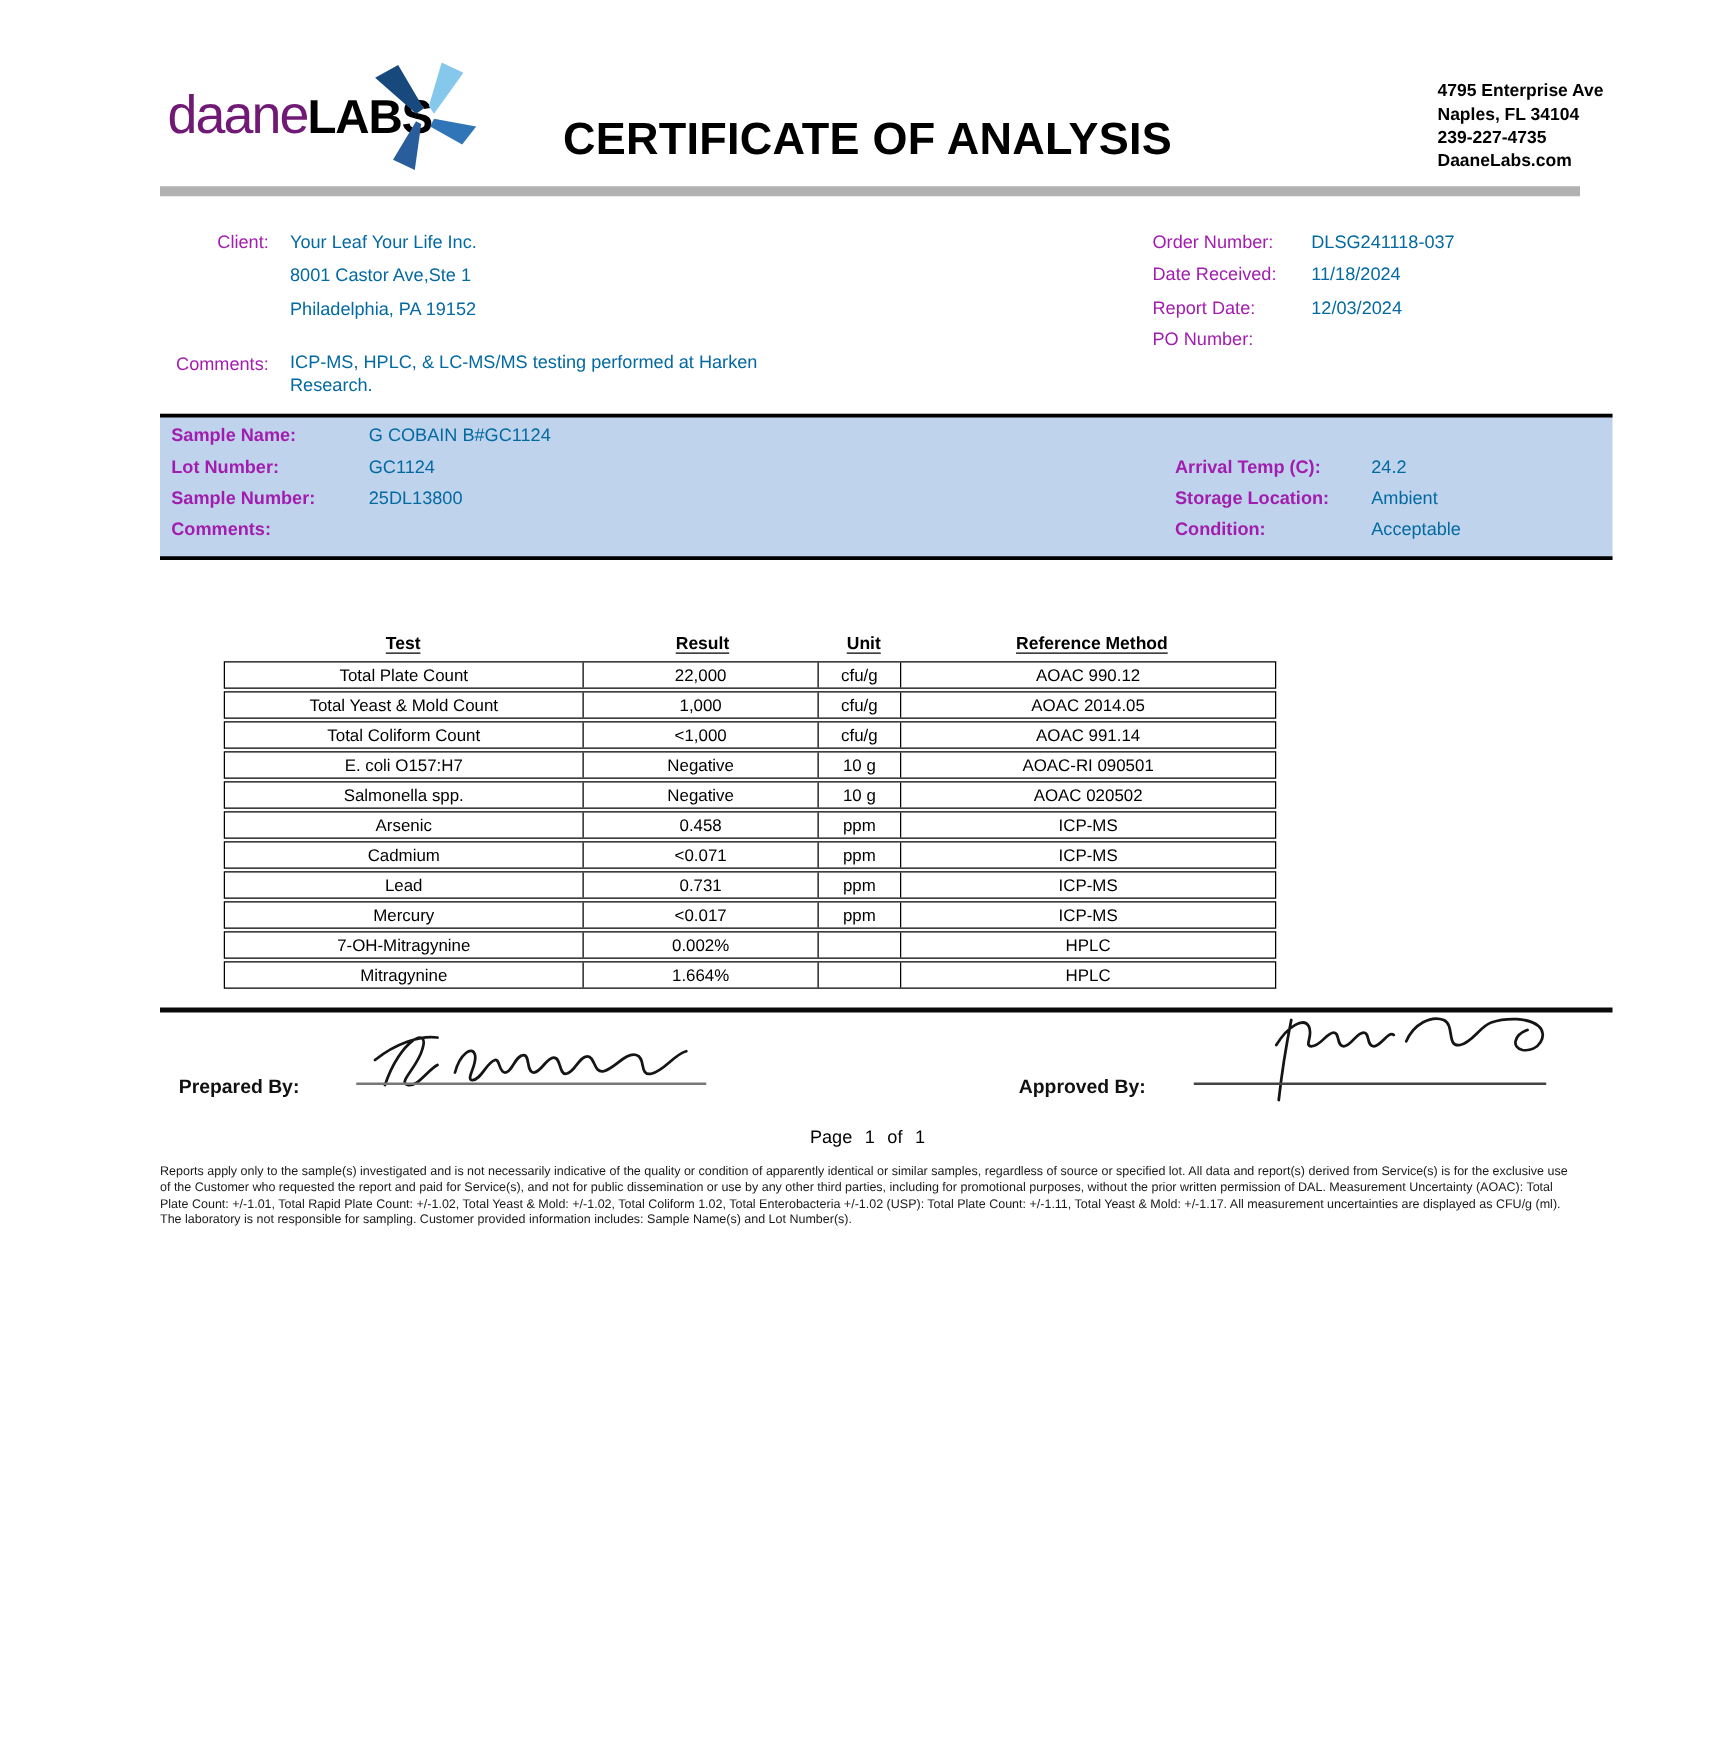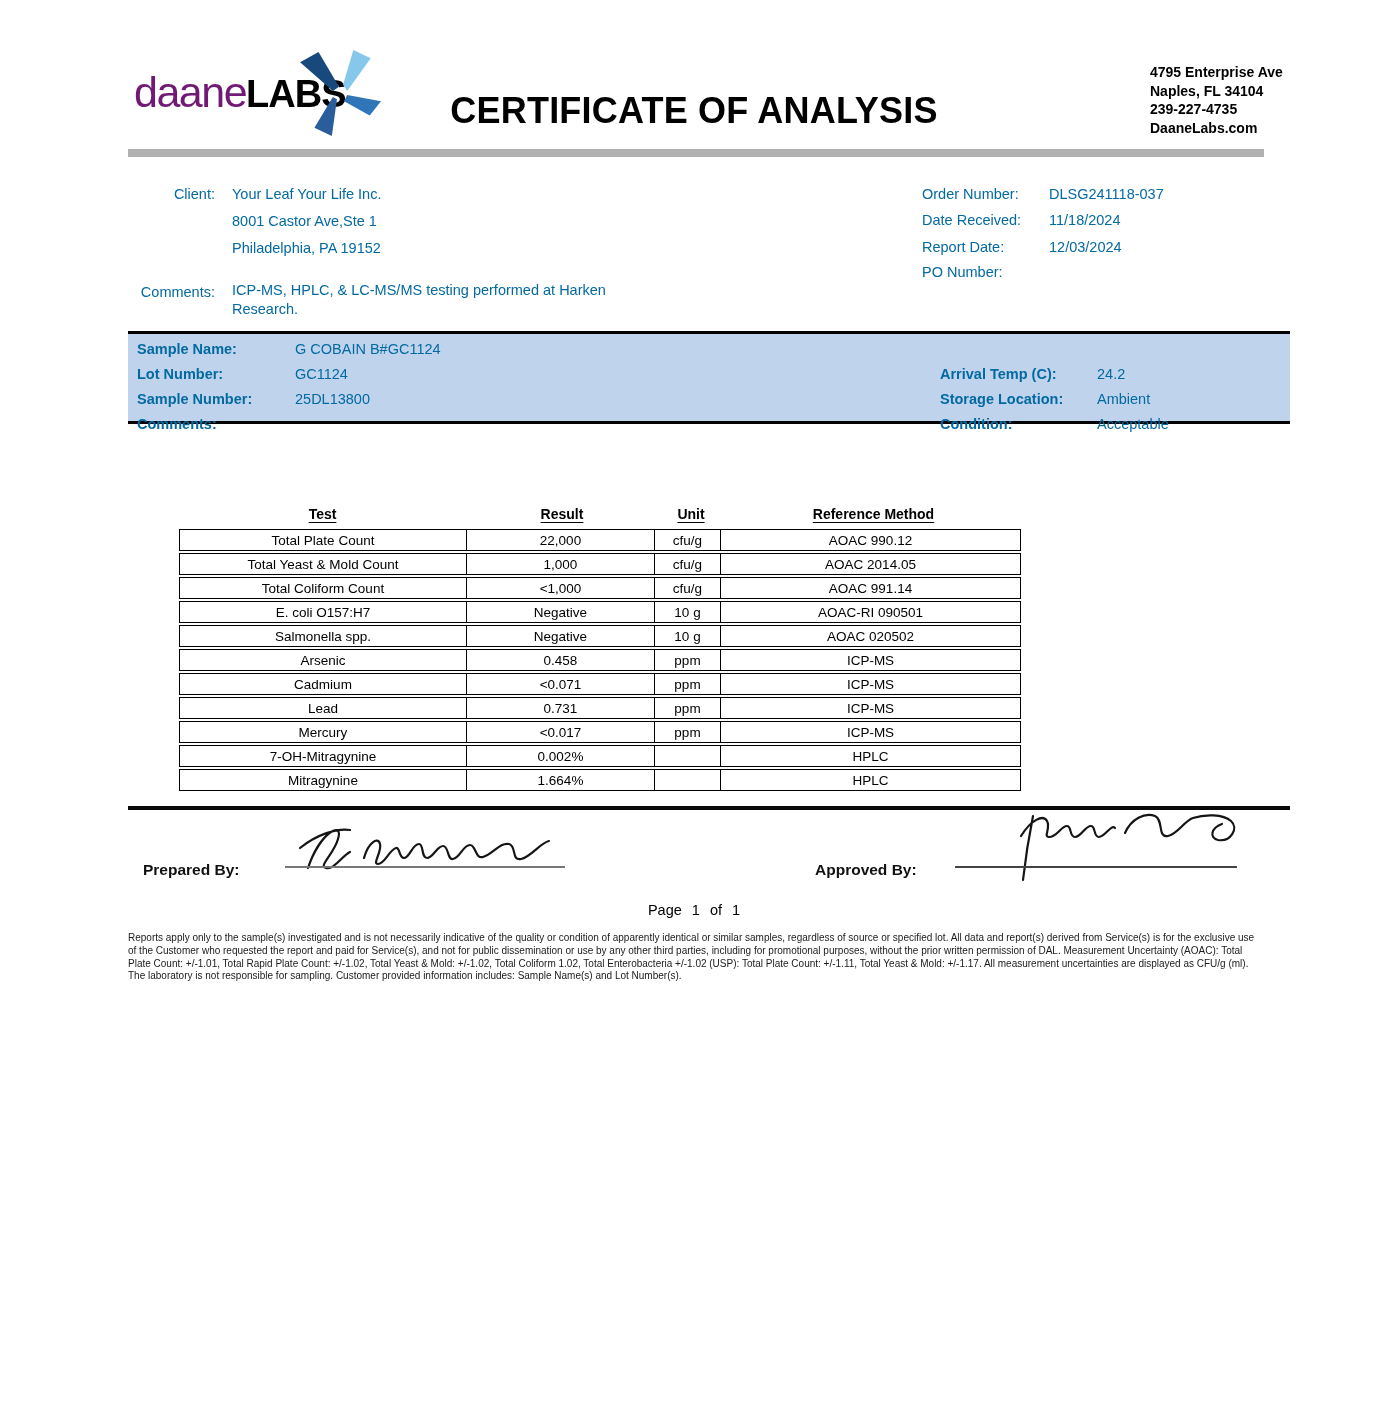--- a/index.html
+++ b/index.html
@@ -13,26 +13,26 @@
   .logo { position:absolute; left:134px; top:68px; display:flex; align-items:baseline; }
   .logo-daane { font-size:43px; font-weight:400; color:#701a75; letter-spacing:-1.5px; }
   .logo-labs  { font-size:38px; font-weight:800; color:#000000; letter-spacing:-1px; }
   .pinwheel   { position:absolute; left:296px; top:50px; }
   .title { position:absolute; left:0; top:90px; width:1388px; margin:0;
            text-align:center; font-size:36px; font-weight:700; letter-spacing:0.2px; }
   .address { position:absolute; left:1150px; top:63px; font-size:14px; font-weight:700; line-height:18.5px; }
   .gray-bar { position:absolute; left:128px; top:149px; width:1136px; height:8px; background:#b1b1b1; }
 
   
-  .lbl { font-size:14.5px; color:#0369a1; }
+  .lbl { font-size:14.5px; color:#a21caf; }
   .val { font-size:14.5px; color:#0369a1; }
   .right-lbl { text-align:right; }
 
   
-  .bluebar { position:absolute; left:128px; top:331px; width:1162px; height:93px;
+  .bluebar { position:absolute; left:128px; top:331px; width:1162px; height:117px;
              border-top:3px solid #000; border-bottom:3px solid #000; box-sizing:border-box; }
   .bluebar .lbl { font-weight:700; }
 
   
   .col-head { position:absolute; top:506px; font-size:14px; font-weight:700;
               text-align:center; text-decoration:underline; text-underline-offset:3px; }
   .tbl { position:absolute; left:179px; top:529px; width:842px; }
   .trow { display:flex; height:22px; margin-bottom:2px; border:1.6px solid #000;
           box-sizing:border-box; align-items:stretch; background:#fff; }
   .tc { display:flex; align-items:center; justify-content:center;

